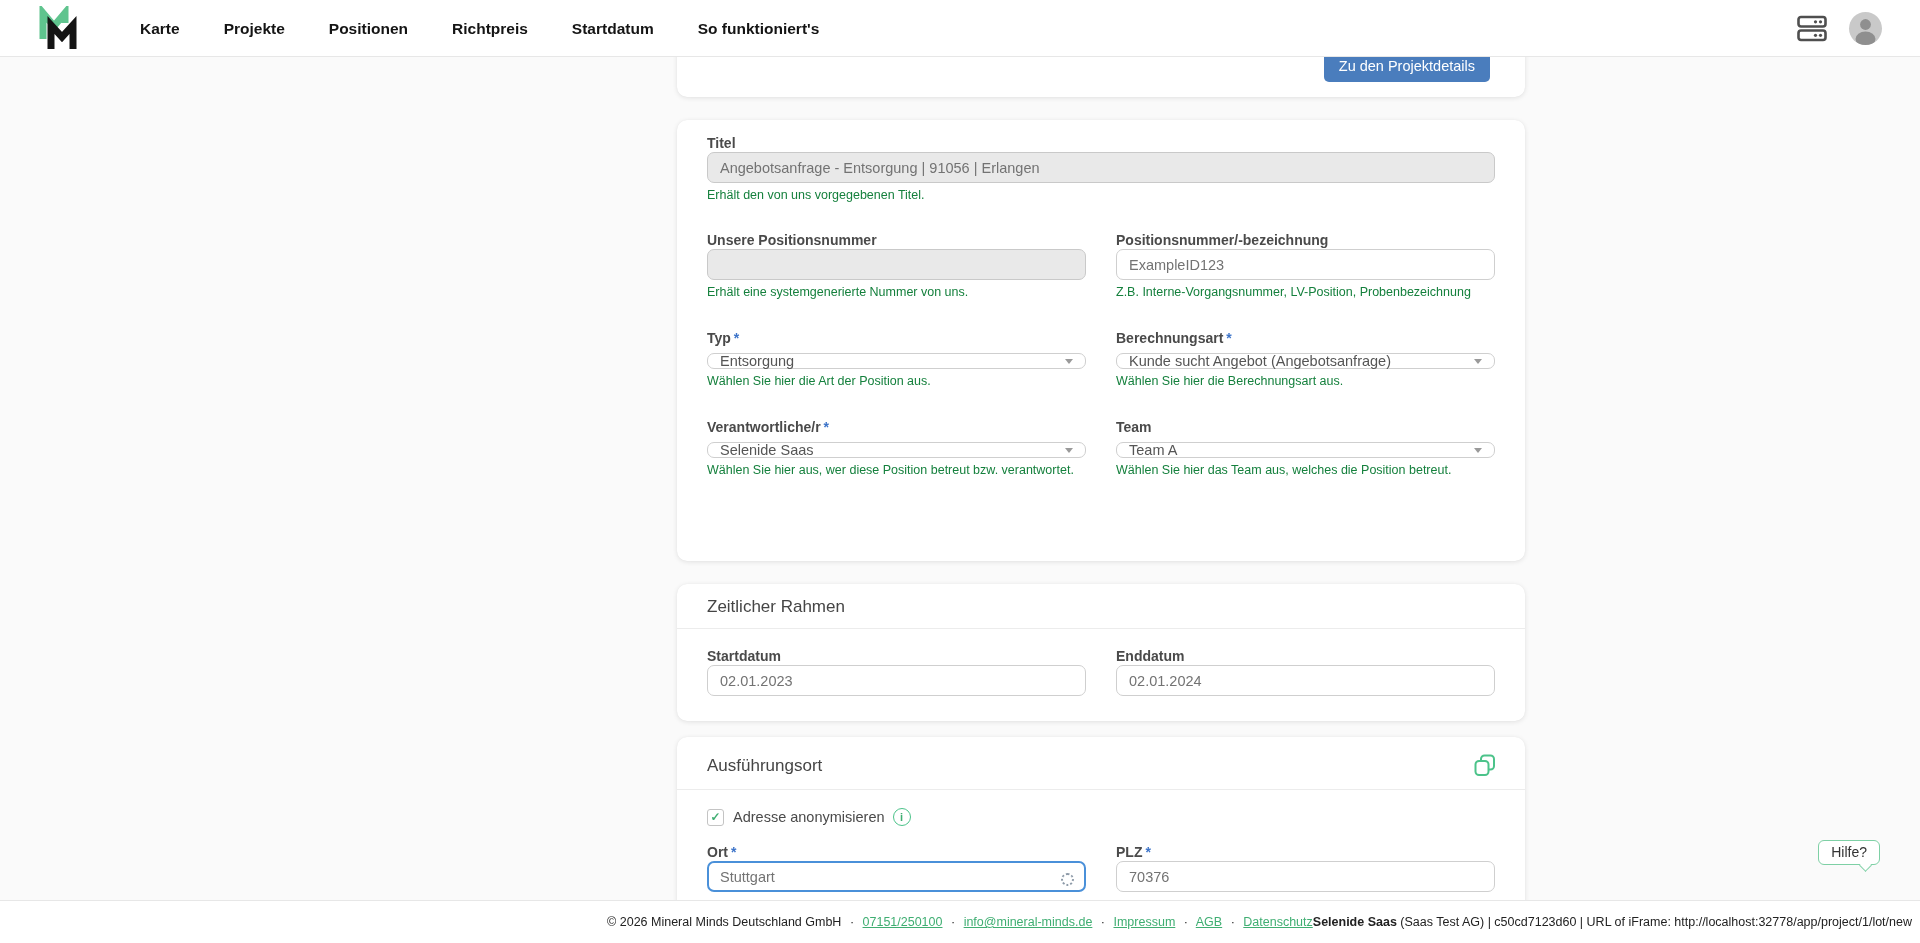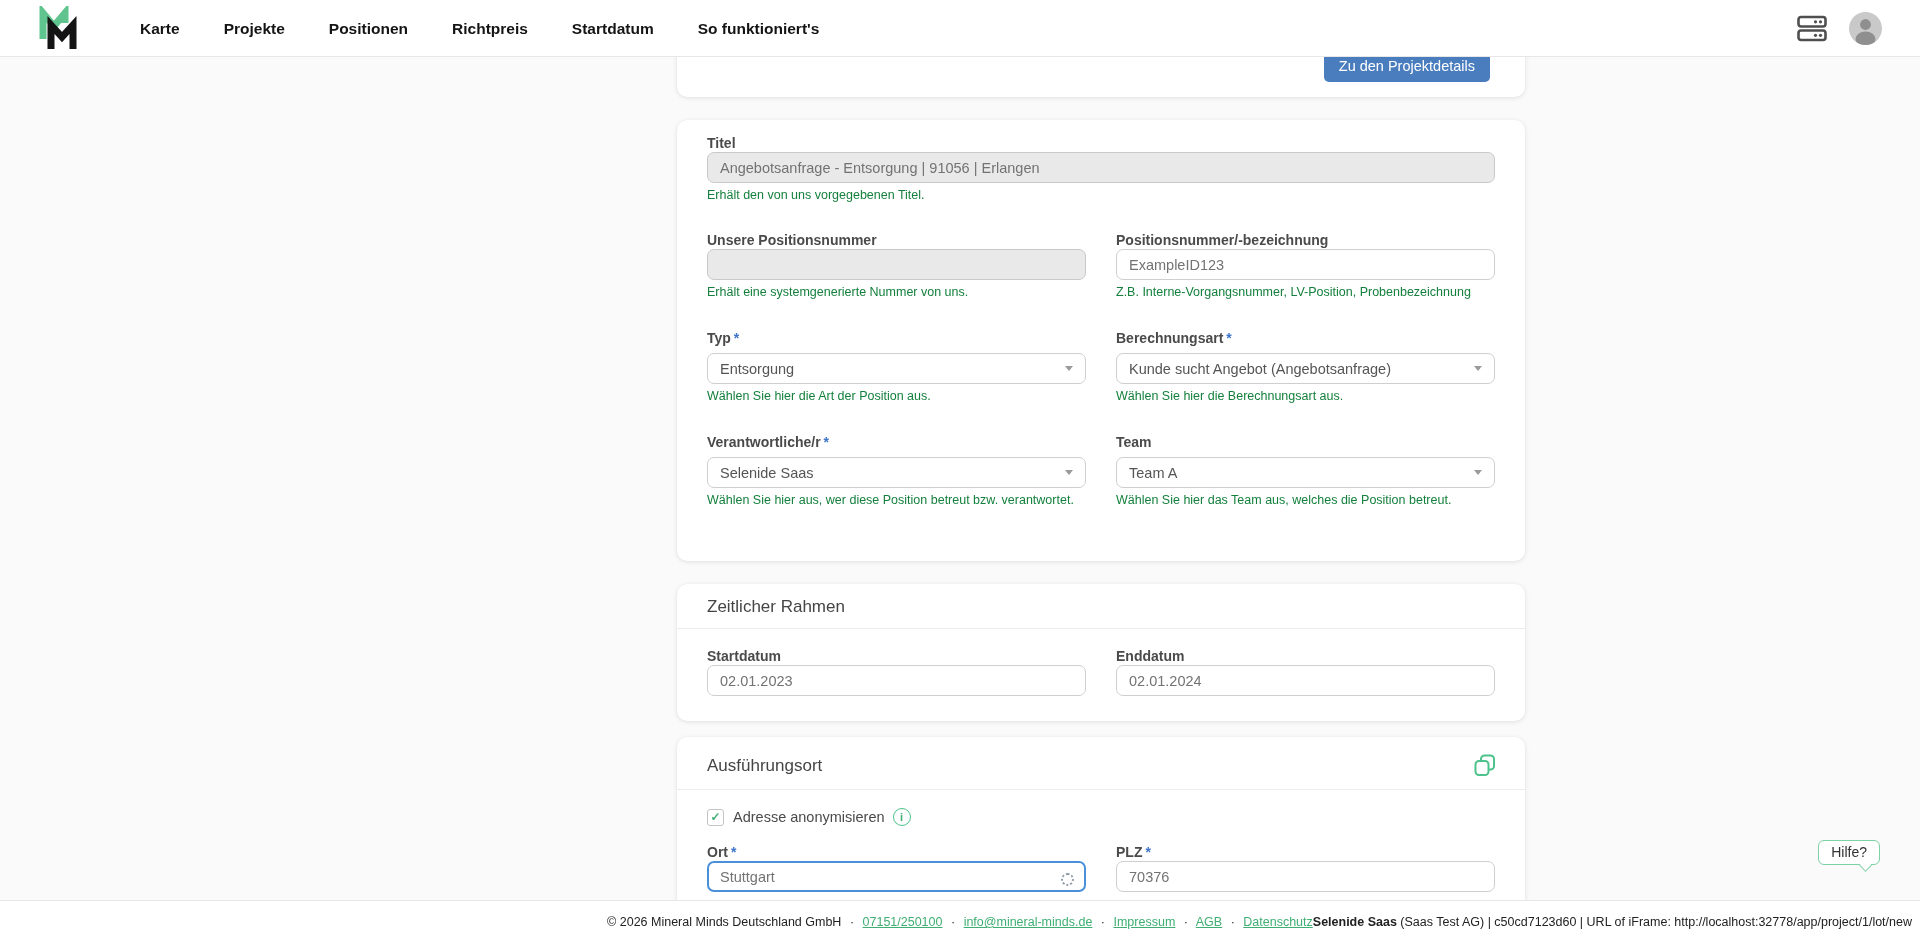--- a/index.html
+++ b/index.html
@@ -44,21 +44,21 @@
   .helper { font-size:12.5px; line-height:15px; color:#15803d; margin-top:5px; }
 
   .text-input {
     display:block; width:100%; height:31px; margin-top:0;
     border:1px solid #cfcfcf; border-radius:7px; background:#fff;
     padding:0 12px; font-size:14.5px; color:#737373; font-family:inherit; outline:none;
   }
   .text-input.disabled { background:#e9e9e9; border-color:#c9c9c9; }
 
   .select {
-    height:31px; margin-top:6px; border:1px solid #cfcfcf; border-radius:7px;
+    height:16px; margin-top:6px; border:1px solid #cfcfcf; border-radius:7px;
     background:#fff; padding:0 12px; display:flex; align-items:center;
     justify-content:space-between; font-size:14.5px; color:#555; cursor:pointer;
   }
   .caret {
     width:0; height:0; border-left:4.5px solid transparent;
     border-right:4.5px solid transparent; border-top:5.5px solid #9a9a9a;
   }
 
   .grid2 { display:grid; grid-template-columns:1fr 1fr; column-gap:30px; }
   .mt29 { margin-top:29px; }

